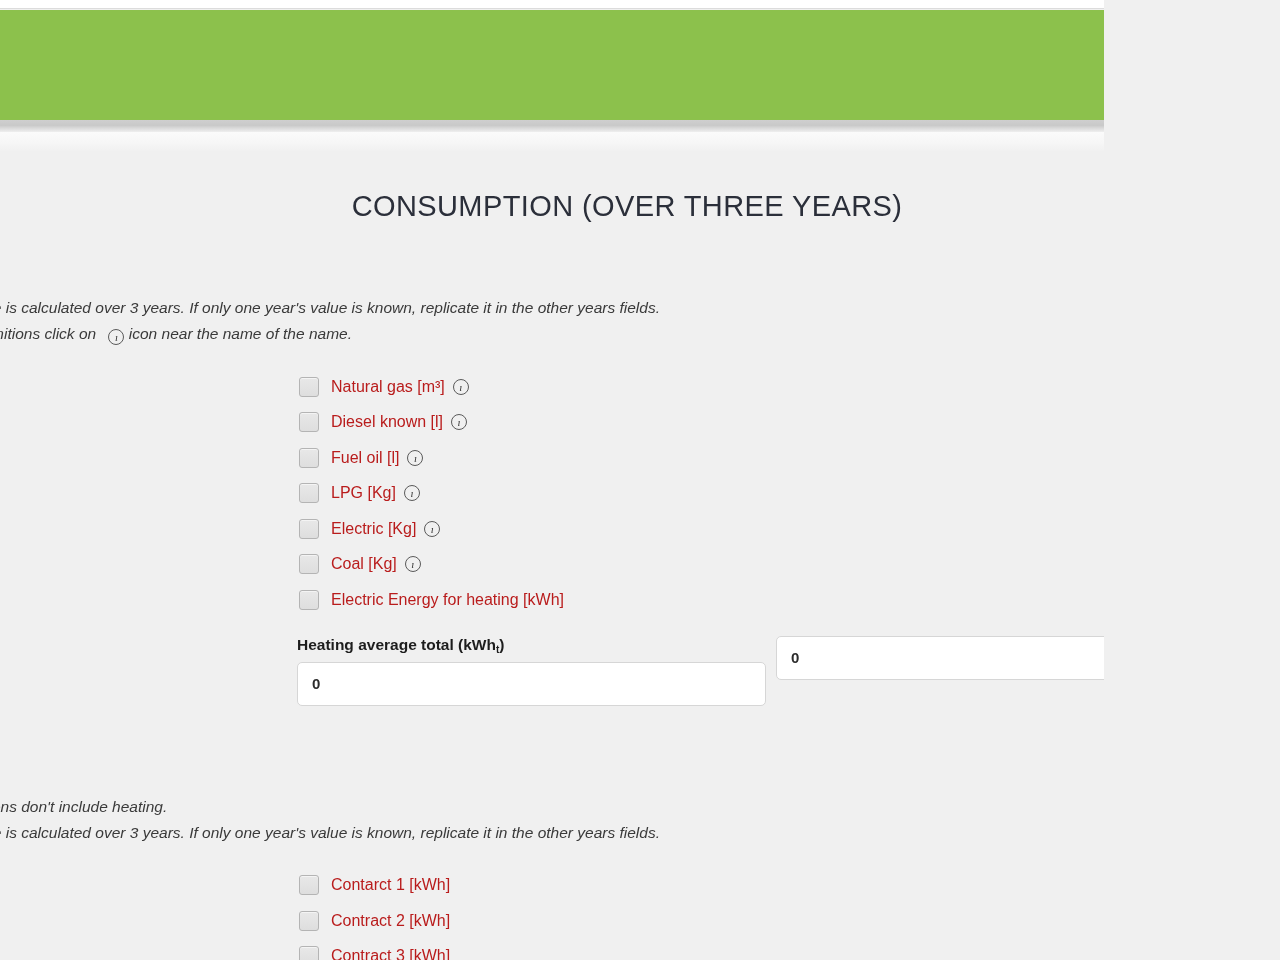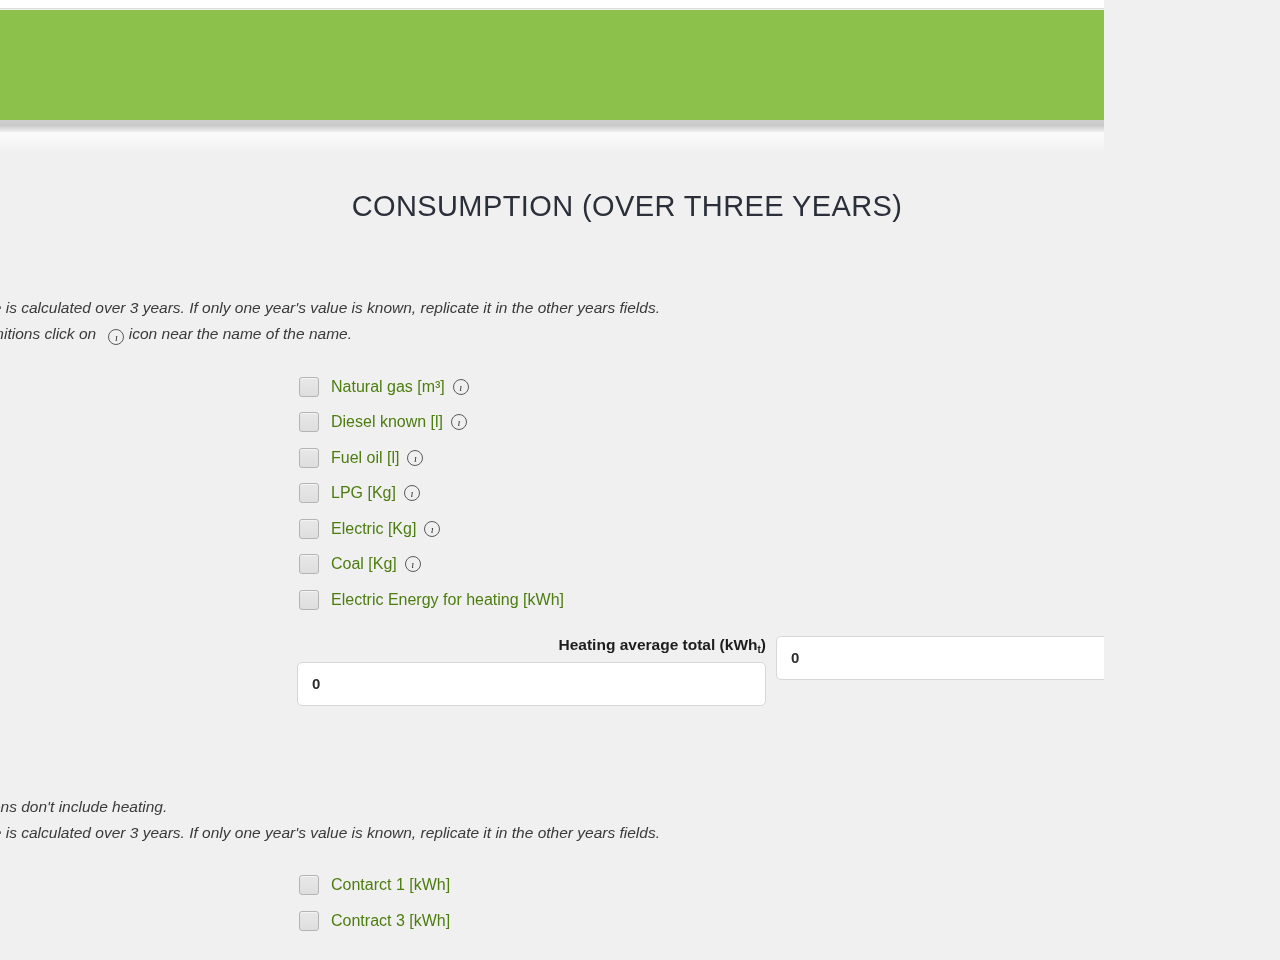--- a/index.html
+++ b/index.html
@@ -114,21 +114,21 @@
     height: 20px;
     box-sizing: border-box;
     background: linear-gradient(to bottom, #e8e8e8 0%, #dedede 100%);
     border: 1px solid #b4b4b4;
     border-radius: 3px;
     flex: 0 0 auto;
     box-shadow: inset 0 1px 0 #f4f4f4;
   }
   .check-label {
     font-size: 16px;
-    color: #4d7c0f;
+    color: #b91c1c;
     margin-left: 12px;
     white-space: nowrap;
   }
   .info-icon {
     display: inline-block;
     width: 16px;
     height: 16px;
     border: 1px solid #5a5a5a;
     border-radius: 50%;
     font-size: 11px;
@@ -142,21 +142,20 @@
     box-sizing: border-box;
   }
 
   
   .totals {
     margin-top: 18px;
     padding-left: 297px;
     padding-right: 35px;
     display: flex;
     gap: 10px;
-    text-align: right;
   }
   .total-field {
     flex: 1 1 0;
   }
   .total-label {
     font-size: 15.5px;
     font-weight: bold;
     color: #1d1d1d;
     margin-bottom: 8px;
     white-space: nowrap;
@@ -277,20 +276,24 @@
       <div class="note-line">verage is calculated over 3 years. If only one year's value is known, replicate it in the other years fields.</div>
     </div>
 
     <div class="check-list check-list-2">
 
       <div class="check-row">
         <span class="checkbox"></span>
         <span class="check-label">Contarct 1 [kWh]</span>
       </div>
 
+      <div class="check-row">
+        <span class="checkbox"></span>
+        <span class="check-label">Contract 2 [kWh]</span>
+      </div>
 
       <div class="check-row">
         <span class="checkbox"></span>
         <span class="check-label">Contract 3 [kWh]</span>
       </div>
 
     </div>
 
   </div>
 </div>

